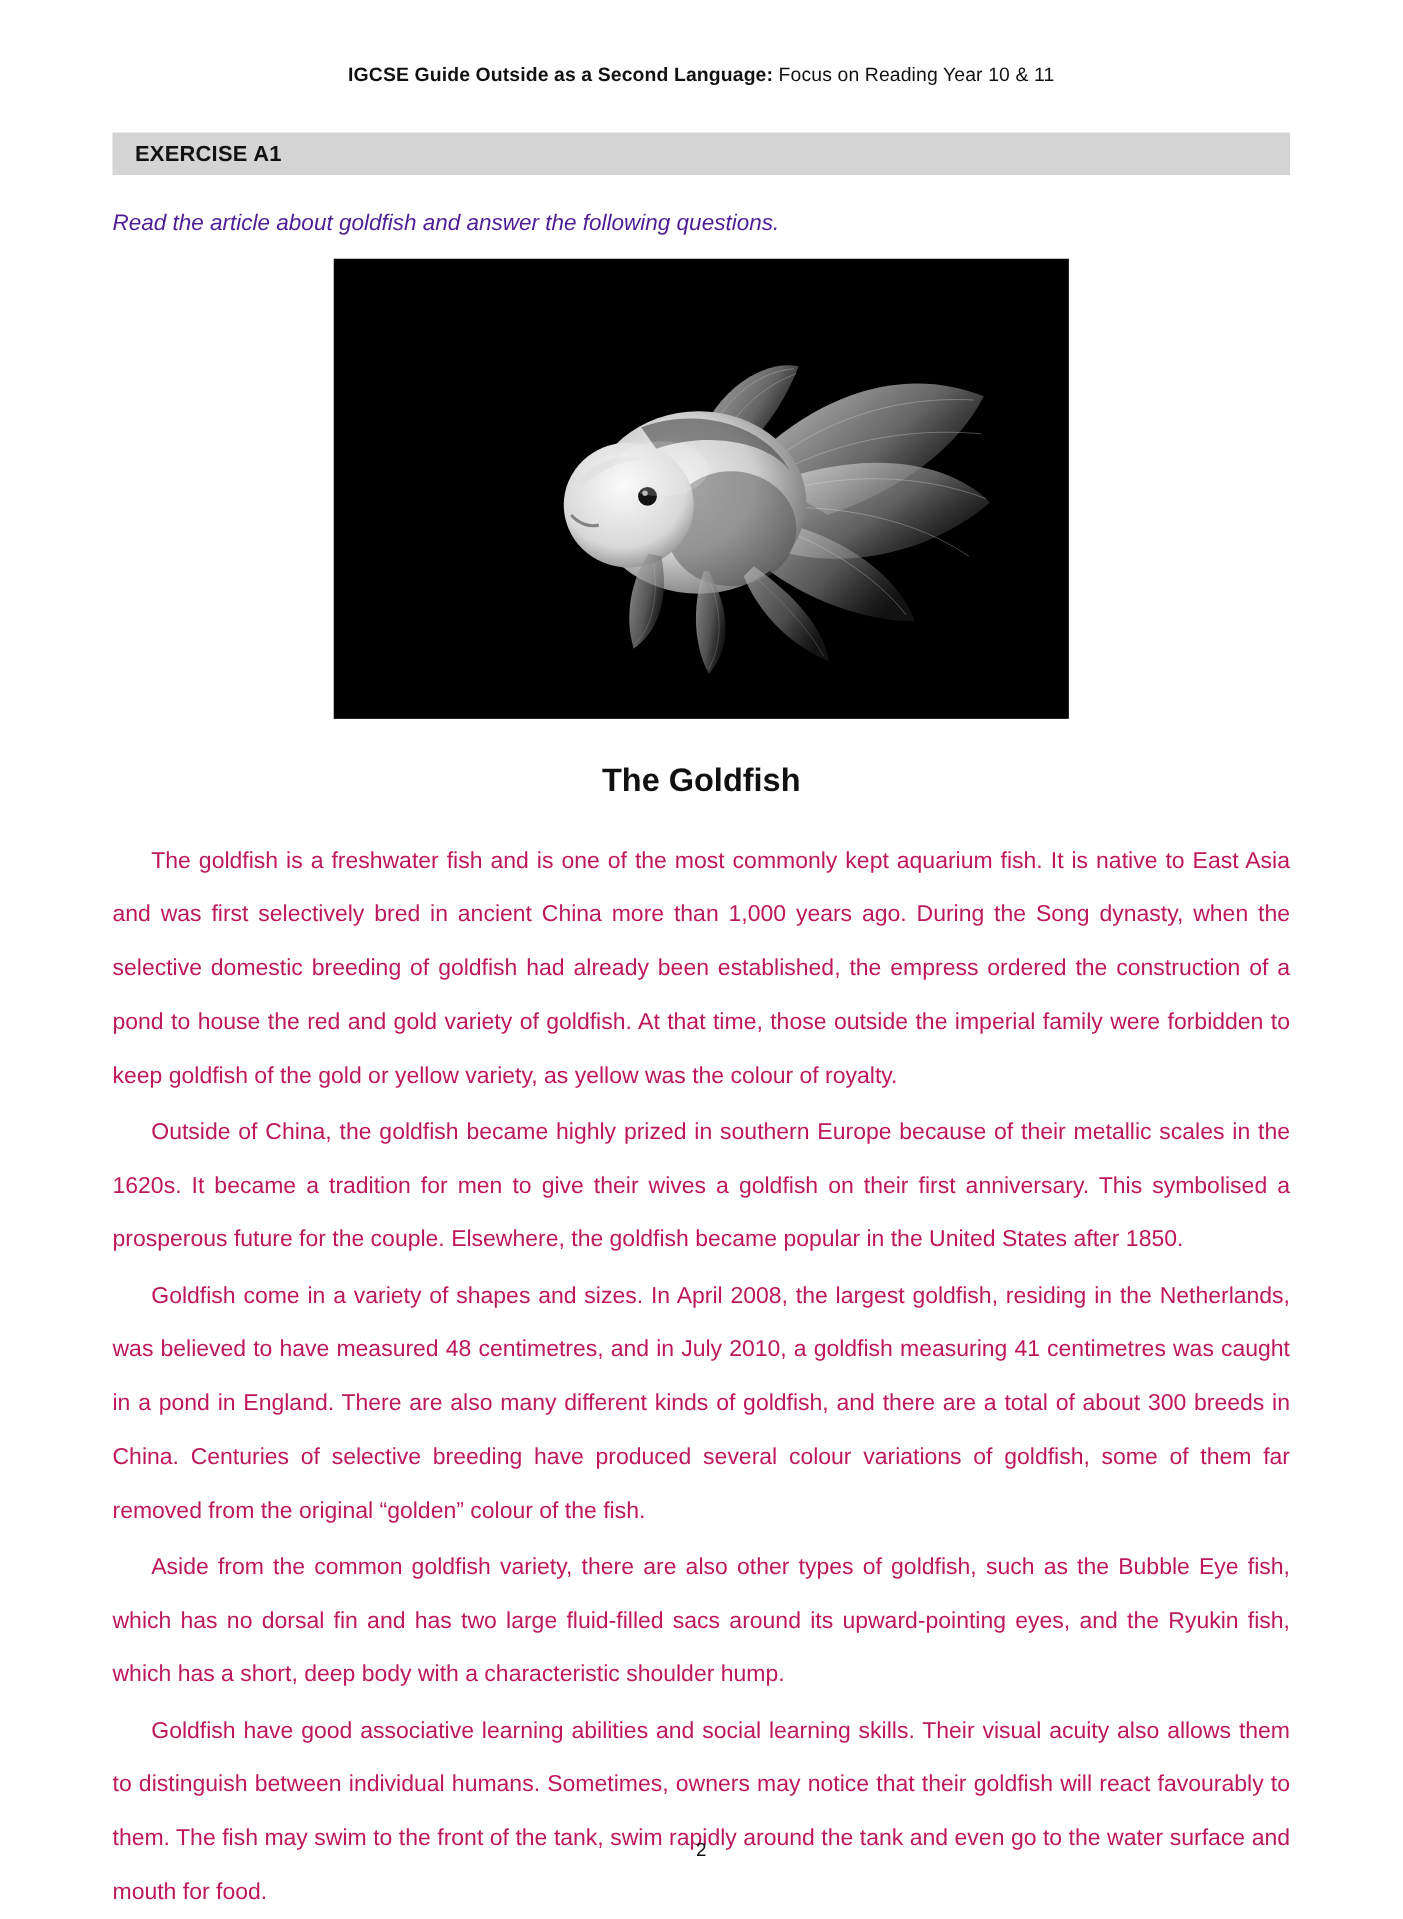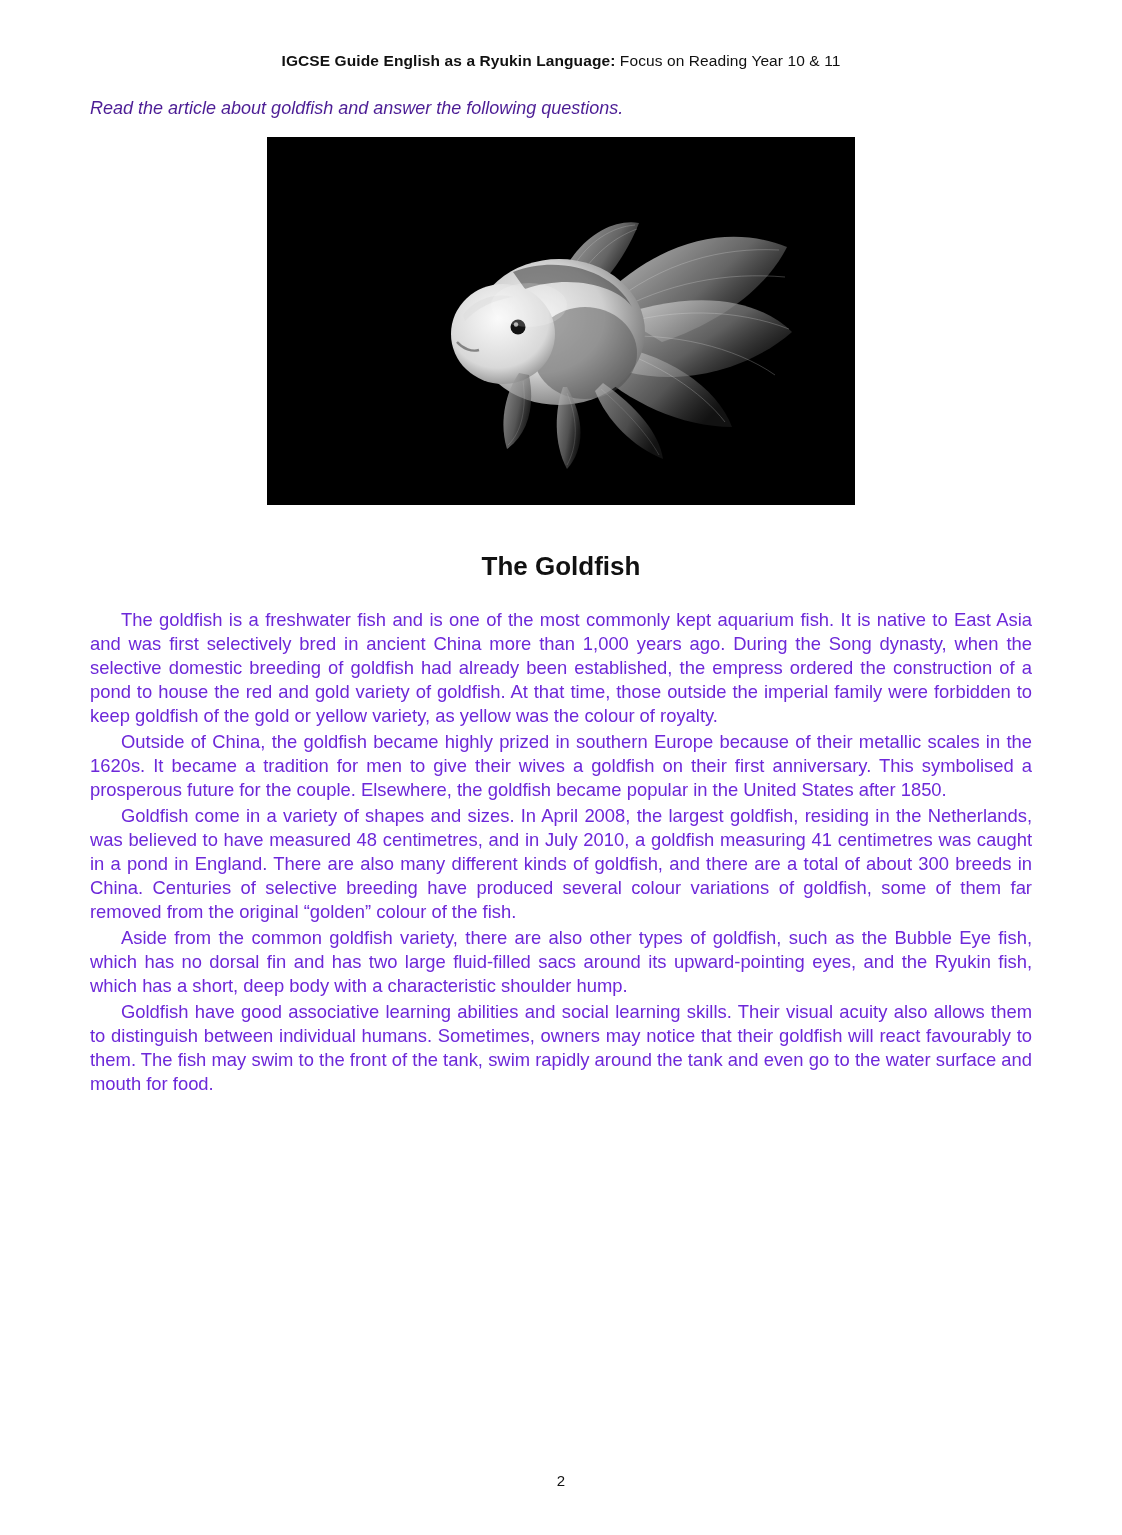--- a/index.html
+++ b/index.html
@@ -62,55 +62,58 @@
     overflow: hidden;
   }
   .fish {
     position: absolute;
     left: 0; top: 0; right: 0; bottom: 0;
   }
   .article-title {
     text-align: center;
     font-weight: bold;
     font-size: 26px;
-    margin-top: 46px;
+    margin-top: 34px;
     color: #111;
   }
   .article {
     margin-top: 26px;
   }
   .article p {
     margin: 0 0 2px 0;
     text-align: justify;
     text-justify: inter-word;
     font-size: 18.4px;
-    line-height: 24px;
+    line-height: 43px;
     text-indent: 31px;
-    color: #6d28d9;
+    color: #be185d;
     hyphens: none;
   }
   .page-number {
     position: absolute;
     bottom: 46px;
     left: 0;
     width: 1122px;
     text-align: center;
     font-size: 15px;
     color: #111;
   }
 </style>
 </head>
 <body>
 
 <div class="page">
 
   <div class="running-head">
-    <span class="bold">IGCSE Guide English as a Ryukin Language:</span><span> Focus on Reading Year 10 &amp; 11</span>
+    <span class="bold">IGCSE Guide Outside as a Second Language:</span><span> Focus on Reading Year 10 &amp; 11</span>
   </div>
 
+  <div class="exercise-bar">
+    <span class="label">EXERCISE A1</span>
+  </div>
 
   <div class="instruction">Read the article about goldfish and answer the following questions.</div>
 
   <div class="figure">
     <svg class="fish" viewBox="0 0 588 368" preserveAspectRatio="xMidYMid meet">
       <defs>
         <radialGradient id="bodyGrad" cx="38%" cy="40%" r="70%">
           <stop offset="0%" stop-color="#f2f2f2"></stop>
           <stop offset="55%" stop-color="#cfcfcf"></stop>
           <stop offset="100%" stop-color="#6e6e6e"></stop>

